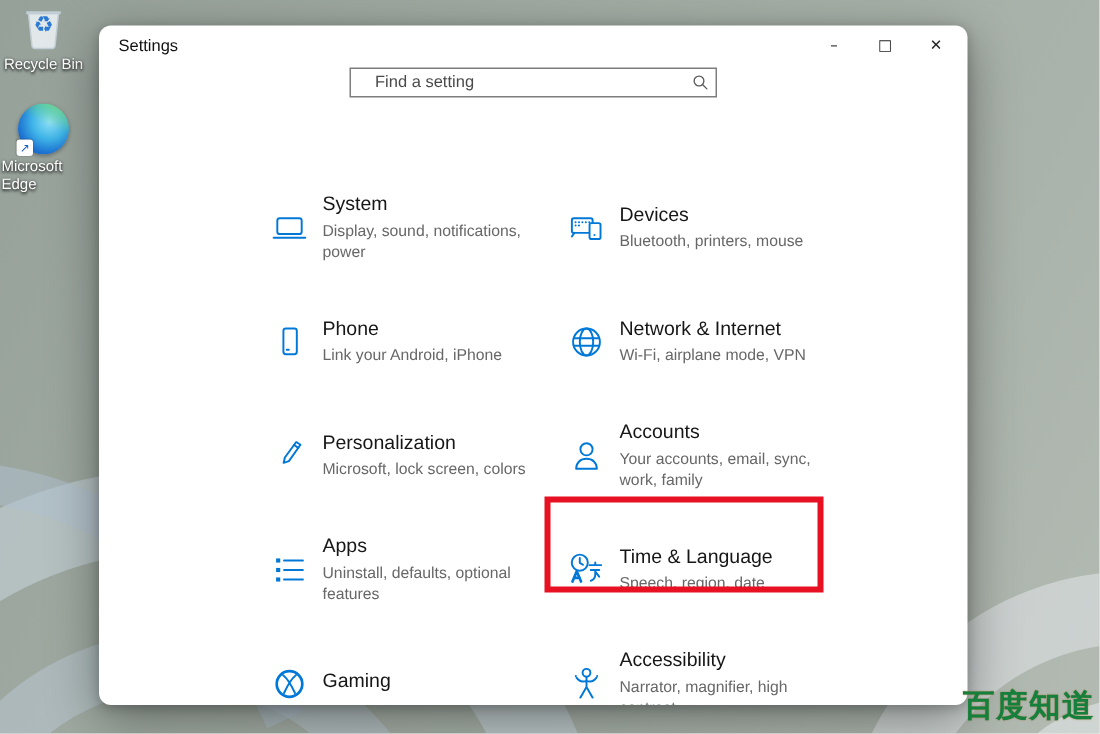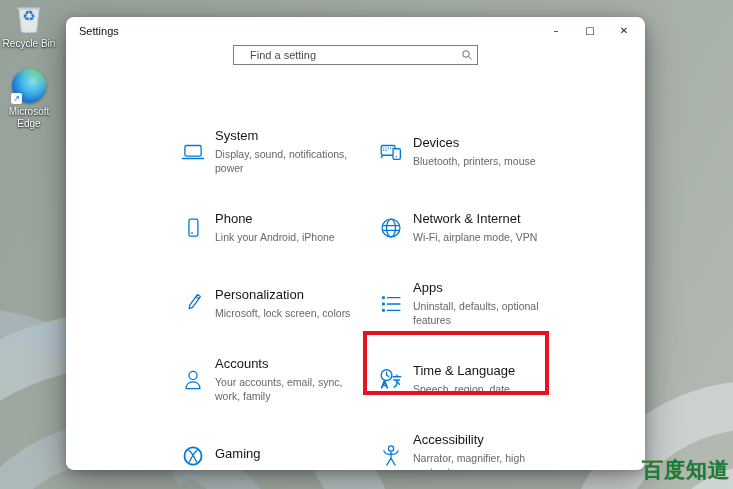--- a/index.html
+++ b/index.html
@@ -13,21 +13,21 @@
     position:relative;
     background:linear-gradient(118deg,#96a19a 0%,#a3ada4 45%,#aab3ab 75%,#b2bab2 100%);
   }
   
   .bloom{position:absolute;inset:0;pointer-events:none;}
   
   .desktop-icons{position:absolute;left:1px;top:0;width:56px;display:flex;flex-direction:column;gap:18px;align-items:center;}
   .dicon{display:flex;flex-direction:column;align-items:center;width:56px;cursor:pointer;}
   .dicon .glyph{width:36px;height:36px;display:flex;align-items:center;justify-content:center;position:relative;}
   .dicon .label{
-    margin-top:2px;font-size:10px;line-height:12px;color:#fff;text-align:center;
+    margin-top:2px;font-size:10px;line-height:12px;color:#fff;
     text-shadow:0 1px 2px rgba(0,0,0,.75), 0 0 2px rgba(0,0,0,.5);
   }
   .bin-symbol{font-size:15px;color:#2b7bd4;position:absolute;top:7px;left:0;right:0;text-align:center;}
   .edge-circle{
     width:34px;height:34px;border-radius:50%;
     background:
       linear-gradient(205deg, rgba(122,226,118,.95) 0%, rgba(122,226,118,0) 42%),
       radial-gradient(circle at 62% 36%, #8fe0f7 0%, #3fb5e8 38%, #1e74d2 68%, #164a9e 100%);
     box-shadow:0 1px 3px rgba(0,0,0,.35);
   }
@@ -178,42 +178,42 @@
             <path d="M21.5 4.5l3.5 2.3-9.5 13.4-4.3 1.4 1-4.4z"></path>
             <path d="M19.8 7l3.4 2.3"></path>
           </svg></span>
         <span class="cat-text">
           <div class="cat-name">Personalization</div>
           <div class="cat-desc">Microsoft, lock screen, colors</div>
         </span>
       </div>
       <div class="cat-item">
         <span class="cat-icon"><svg viewBox="0 0 32 32">
+            <circle cx="16" cy="10.5" r="5"></circle>
+            <path d="M7.5 26.5c0-5.2 3.6-8.2 8.5-8.2s8.5 3 8.5 8.2z"></path>
+          </svg></span>
+        <span class="cat-text">
+          <div class="cat-name">Accounts</div>
+          <div class="cat-desc">Your accounts, email, sync, work, family</div>
+        </span>
+      </div>
+      <div class="cat-item">
+        <span class="cat-icon"><svg viewBox="0 0 32 32">
             <rect class="fill" x="5" y="6.5" width="3.4" height="3.4"></rect>
             <path d="M11.5 8.2H27"></path>
             <rect class="fill" x="5" y="14.3" width="3.4" height="3.4"></rect>
             <path d="M11.5 16H27"></path>
             <rect class="fill" x="5" y="22.1" width="3.4" height="3.4"></rect>
             <path d="M11.5 23.8H27"></path>
           </svg></span>
         <span class="cat-text">
           <div class="cat-name">Apps</div>
           <div class="cat-desc">Uninstall, defaults, optional features</div>
         </span>
       </div>
-      <div class="cat-item">
-        <span class="cat-icon"><svg viewBox="0 0 32 32">
-            <circle cx="16" cy="10.5" r="5"></circle>
-            <path d="M7.5 26.5c0-5.2 3.6-8.2 8.5-8.2s8.5 3 8.5 8.2z"></path>
-          </svg></span>
-        <span class="cat-text">
-          <div class="cat-name">Accounts</div>
-          <div class="cat-desc">Your accounts, email, sync, work, family</div>
-        </span>
-      </div>
       <div class="cat-item highlighted">
         <span class="cat-icon"><svg viewBox="0 0 32 32">
             <circle cx="10.5" cy="10" r="6.6"></circle>
             <path d="M10.5 6.2v3.9l2.6 1.6"></path>
             <path class="thick" d="M4.5 25.5L8 17l3.5 8.5M5.8 22.5h4.6"></path>
             <path d="M18.5 12h9.5M23.2 9.8V12M19.5 16h7M23.2 16v3.5c0 2.8-1.2 4.5-3.6 5.3M23.4 17.5l3 4"></path>
           </svg></span>
         <span class="cat-text">
           <div class="cat-name">Time &amp; Language</div>
           <div class="cat-desc">Speech, region, date</div>

